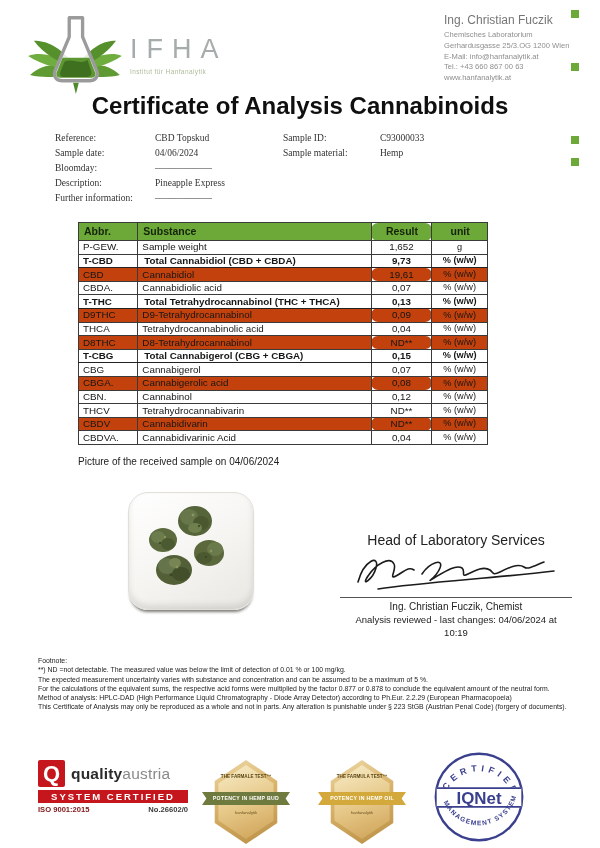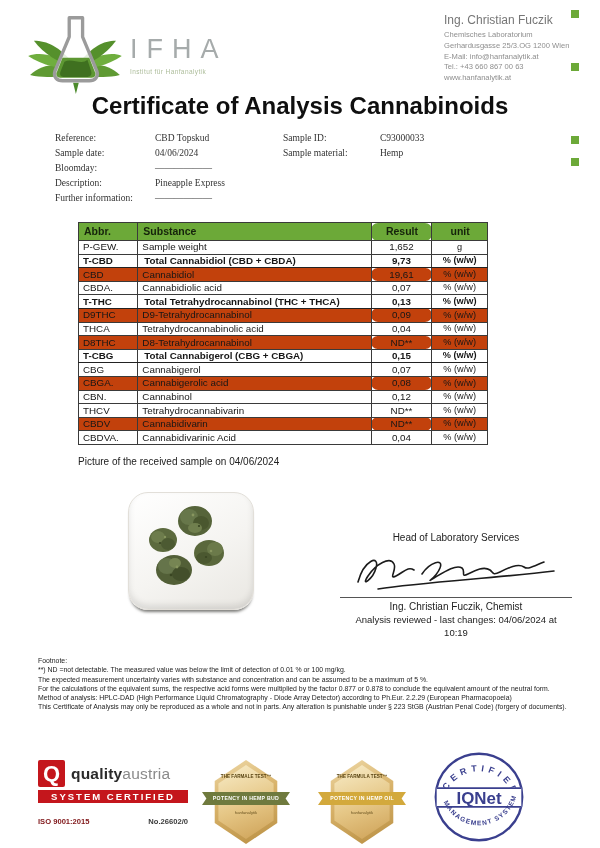--- a/index.html
+++ b/index.html
@@ -48,41 +48,41 @@
 
   
   .pic-caption{position:absolute;left:78px;top:456px;font-size:10px;color:#222;}
   .dish{position:absolute;left:128px;top:492px;width:124px;height:116px;
         background:linear-gradient(150deg,#ffffff 0%,#f5f4f1 55%,#e9e7e2 100%);
         border:1px solid #e2dfd9;border-radius:20px;
         box-shadow:0 4px 3px -2px rgba(55,55,50,.65), inset 0 -4px 6px rgba(0,0,0,.10);}
   .dish svg{position:absolute;left:0;top:0;}
 
   
-  .sig-head{position:absolute;left:340px;top:532px;width:232px;text-align:center;font-size:10px;color:#222;}
+  .sig-head{position:absolute;left:340px;top:532px;width:232px;text-align:center;font-size:14px;color:#222;}
   .sig-svg{position:absolute;left:348px;top:548px;}
   .sig-line{position:absolute;left:340px;top:597px;width:232px;border-top:1.1px solid #555;}
   .sig-name{position:absolute;left:330px;top:601px;width:252px;text-align:center;font-size:10px;color:#222;}
   .sig-review{position:absolute;left:318px;top:614px;width:276px;text-align:center;font-size:9.5px;
               line-height:1.35;color:#222;}
 
   
   .footnote{position:absolute;left:38px;top:656px;width:537px;font-size:6.9px;line-height:1.34;color:#222;}
 
   
   .qa{position:absolute;left:38px;top:760px;width:150px;}
   .qa-top{display:flex;align-items:center;}
   .qa-q{width:27px;height:27px;background:#c4161c;color:#fff;font-weight:bold;font-size:22px;
         display:flex;align-items:center;justify-content:center;border-radius:2px;}
   .qa-brand{margin-left:6px;font-size:15.5px;letter-spacing:.2px;}
   .qa-brand .b{font-weight:bold;color:#2b2b2b;}
   .qa-brand .l{color:#8a8a8a;}
   .qa-banner{margin-top:3px;background:#c4161c;color:#fff;font-weight:bold;font-size:9.5px;
              letter-spacing:2px;text-align:center;height:13px;line-height:13px;width:150px;}
-  .qa-bottom{display:flex;justify-content:space-between;margin-top:14px;font-size:7.6px;font-weight:bold;}
+  .qa-bottom{display:flex;justify-content:space-between;margin-top:2px;font-size:7.6px;font-weight:bold;}
   .qa-iso{color:#7e1316;}
   .qa-no{color:#3a3a3a;}
 
   .badge{position:absolute;top:760px;width:80px;height:84px;}
   .badge .hex{position:absolute;left:6px;top:0;width:68px;height:84px;
               clip-path:polygon(50% 0,96% 25%,96% 75%,50% 100%,4% 75%,4% 25%);
               background:linear-gradient(160deg,#eed9a8 0%,#d8b269 45%,#b98f43 100%);}
   .badge .hex-in{position:absolute;left:10px;top:5px;width:60px;height:74px;
               clip-path:polygon(50% 0,96% 25%,96% 75%,50% 100%,4% 75%,4% 25%);
               background:linear-gradient(160deg,#f9eecb 0%,#e5c685 55%,#cda055 100%);}

